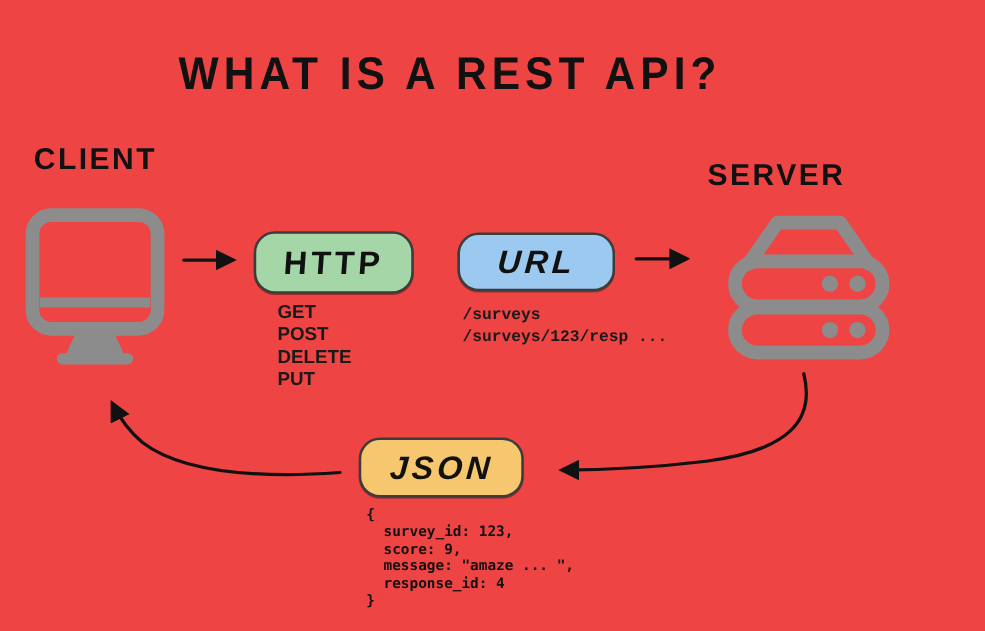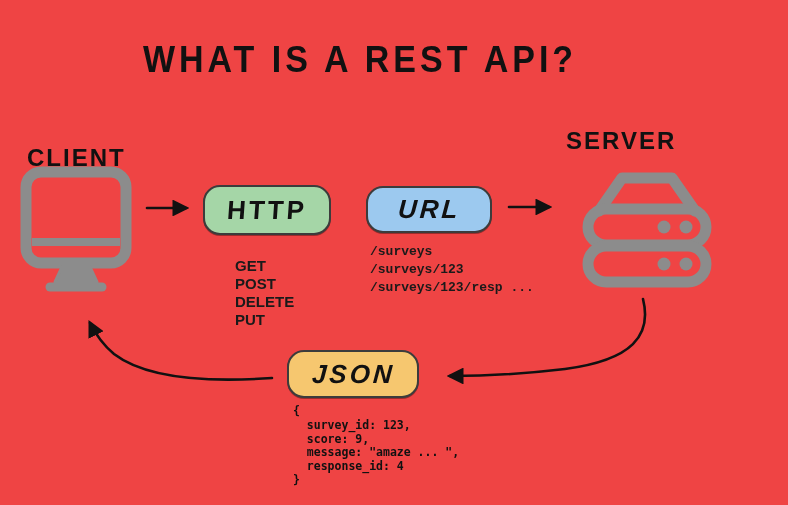--- a/index.html
+++ b/index.html
@@ -25,21 +25,21 @@
     white-space: nowrap;
   }
   .node-label {
     position: absolute;
     font-size: 24px;
     font-weight: bold;
     letter-spacing: 2px;
     color: #111;
     white-space: nowrap;
   }
-  .label-client { left: 27px; top: 114px; margin-top: 30px; }
+  .label-client { left: 27px; top: 114px; }
   .label-server { left: 566px; top: 127px; text-align: right; }
   .icon-box { position: absolute; }
   .icon-client { left: 16px; top: 165px; width: 120px; height: 130px; }
   .icon-server { left: 577px; top: 165px; width: 140px; height: 130px; }
   .pill {
     position: absolute;
     border: 2px solid #3c3c3c;
     border-radius: 17px;
     display: flex;
     align-items: center;
@@ -51,26 +51,25 @@
     font-weight: bold;
     letter-spacing: 3px;
     color: #111;
     transform: skewX(-4deg);
   }
   .pill-http { left: 203px; top: 185px; width: 128px; height: 50px; }
   .pill-url  { left: 366px; top: 186px; width: 126px; height: 47px; }
   .pill-json { left: 287px; top: 350px; width: 132px; height: 48px; }
   .methods {
     position: absolute;
-    left: 235px; top: 241px;
+    left: 222px; top: 241px;
     font-size: 15px;
     font-weight: bold;
     line-height: 18px;
     color: #1a1a1a;
-    margin-top: 16px;
   }
   .paths {
     position: absolute;
     left: 370px; top: 243px;
     font-family: Liberation Mono, monospace;
     font-size: 13px;
     font-weight: bold;
     line-height: 18px;
     color: #1a1a1a;
     white-space: nowrap;
@@ -129,21 +128,20 @@
     <div>POST</div>
     <div>DELETE</div>
     <div>PUT</div>
   </div>
 
   <div class="pill pill-url" style="background-color: rgb(156, 201, 239);">
     <span class="pill-label" style="font-style: italic;">URL</span>
   </div>
   <div class="paths">
     <div>/surveys</div>
-    <div>/surveys/123</div>
     <div>/surveys/123/resp ...</div>
   </div>
 
   <div class="pill pill-json" style="background-color: rgb(246, 199, 111);">
     <span class="pill-label" style="font-style: italic;">JSON</span>
   </div>
   <pre class="code">{
   survey_id: 123,
   score: 9,
   message: "amaze ... ",

